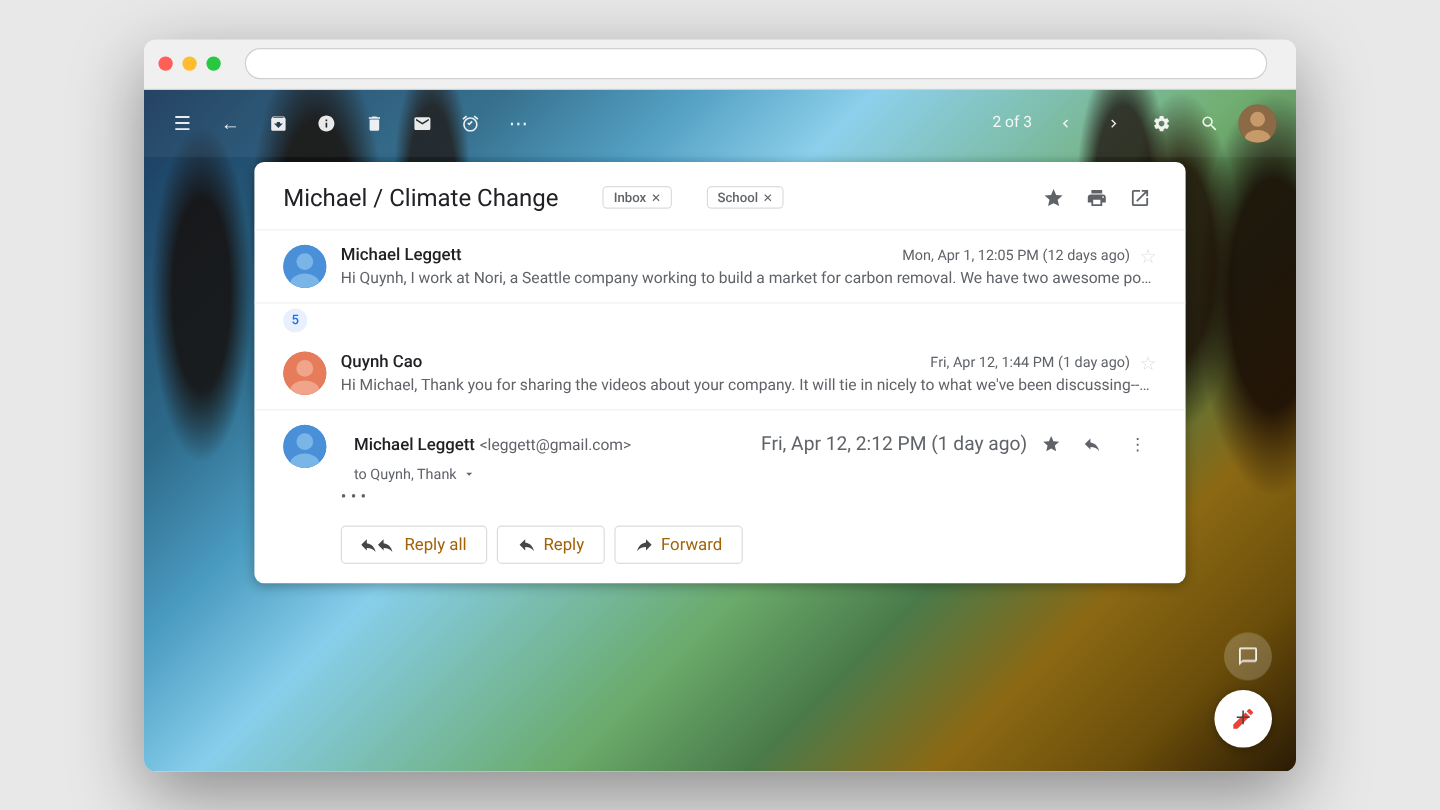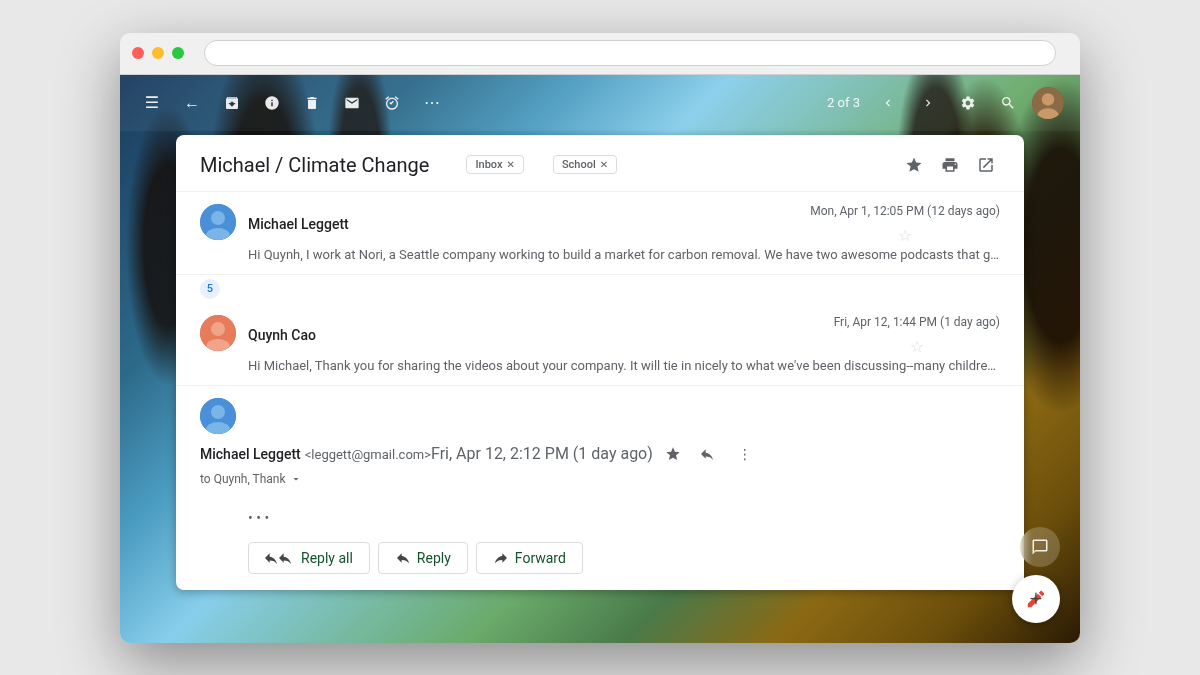--- a/index.html
+++ b/index.html
@@ -136,21 +136,21 @@
       justify-content: center;
       overflow: hidden;
       cursor: pointer;
     }
 
     .email-panel {
       position: absolute;
       top: 60px;
       left: 50%;
       transform: translateX(-50%);
-      width: 848px;
+      width: 776px;
       background: #fff;
       border-radius: 8px;
       box-shadow: 0 2px 10px rgba(0,0,0,0.3);
       z-index: 20;
       overflow: hidden;
     }
 
     .email-header {
       display: flex;
       align-items: center;
@@ -256,21 +256,20 @@
       color: #202124;
     }
 
     .message-meta {
       display: flex;
       align-items: center;
       gap: 8px;
       font-size: 12px;
       color: #5f6368;
       flex-shrink: 0;
-      flex-direction: column;
     }
 
     .message-preview {
       font-size: 13px;
       color: #5f6368;
       white-space: nowrap;
       overflow: hidden;
       text-overflow: ellipsis;
     }
 
@@ -303,23 +302,22 @@
     }
 
     
     .message-expanded {
       padding: 12px 24px 16px;
     }
 
     .expanded-header {
       display: flex;
       align-items: flex-start;
-      gap: 4px;
-      margin-bottom: 24px;
-      flex-direction: column;
+      gap: 23px;
+      margin-bottom: 4px;
     }
 
     .expanded-sender-info {
       flex: 1;
     }
 
     .expanded-sender-row {
       display: flex;
       align-items: center;
       justify-content: space-between;
@@ -384,21 +382,21 @@
     }
 
     .reply-btn {
       display: flex;
       align-items: center;
       gap: 6px;
       padding: 7px 16px;
       border: 1px solid #dadce0;
       border-radius: 4px;
       background: #fff;
-      color: #14532d;
+      color: #a16207;
       font-size: 14px;
       cursor: pointer;
       font-family: inherit;
     }
 
     .action-icon-btn {
       width: 32px;
       height: 32px;
       border-radius: 50%;
       display: flex;

